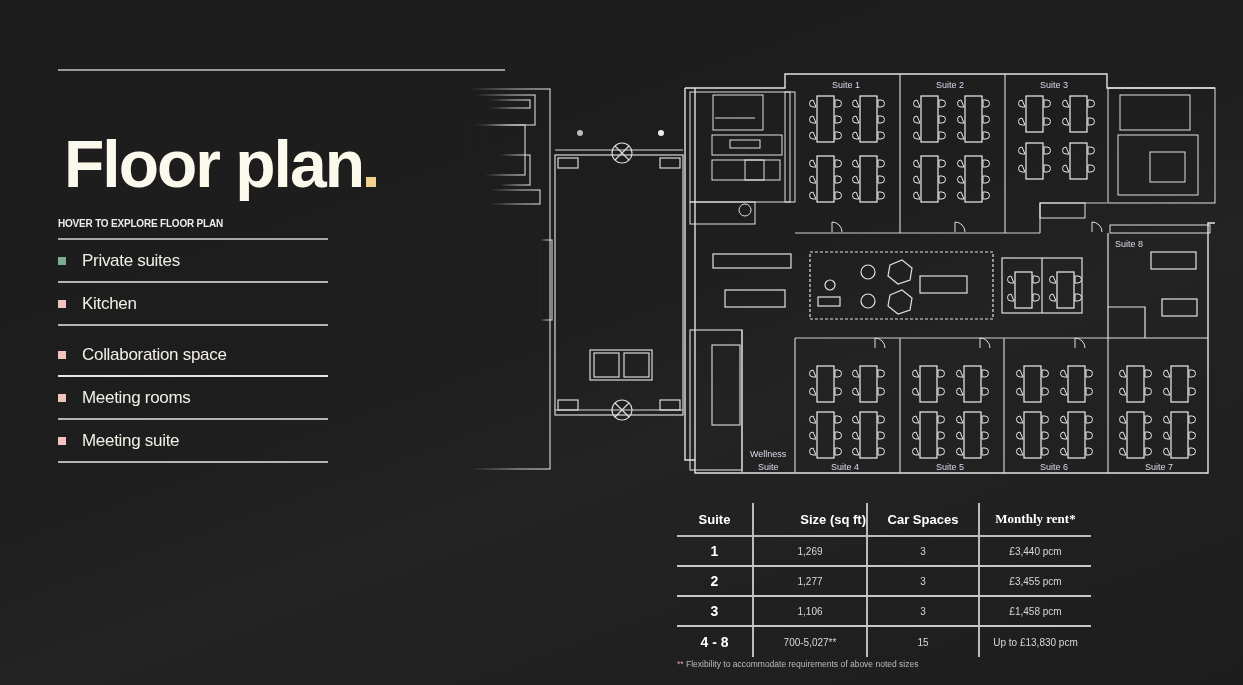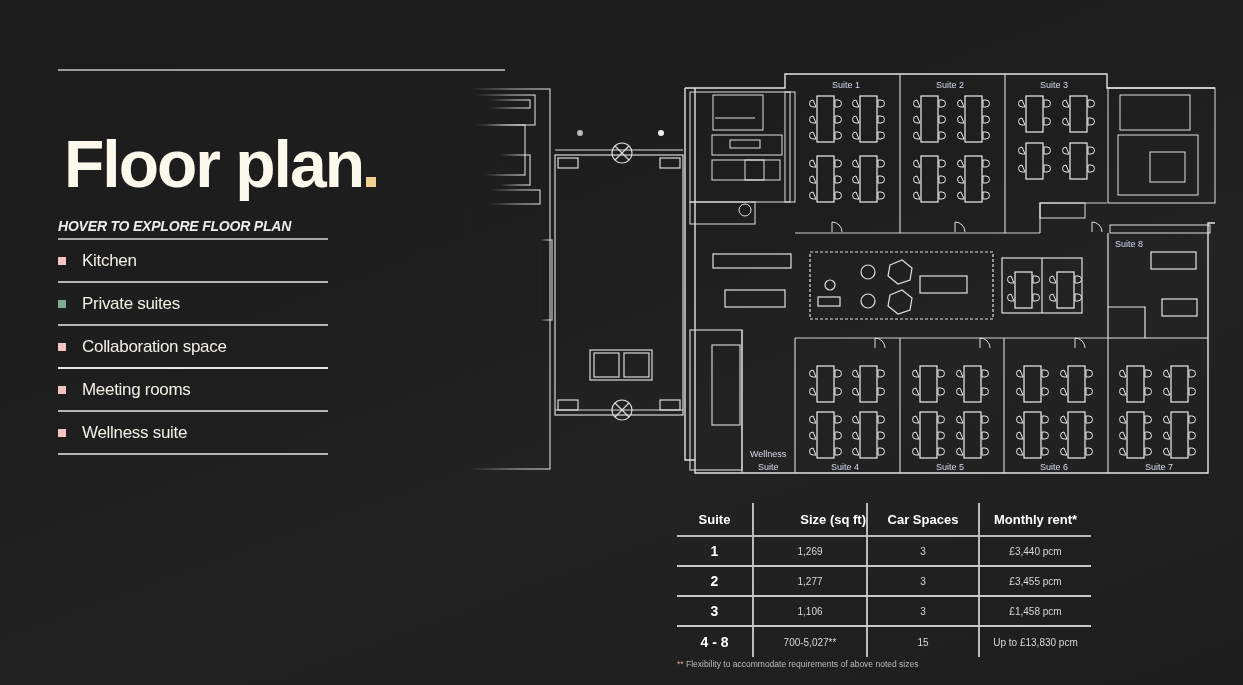--- a/index.html
+++ b/index.html
@@ -9,71 +9,71 @@
     font-family: "Liberation Sans", sans-serif;
     color: #f7f3e8;
     position: relative;
   }
   .top-rule { position: absolute; left: 58px; top: 69px; width: 447px; height: 2px; background: #9a9a9a; }
   .title {
     position: absolute; left: 48px; top: 108px; margin: 16px;
     font-size: 66px; font-weight: 700; letter-spacing: -2px; color: #fbf8ec; line-height: 80px;
   }
   .title .dot { display: inline-block; width: 10px; height: 10px; background: #f2d08f; margin-left: 3px; vertical-align: baseline; }
-  .hint { position: absolute; left: 58px; top: 218px; font-size: 14px; font-weight: 700; letter-spacing: -0.2px; color: #ececec; font-style: italic; }
+  .hint { position: absolute; left: 58px; top: 218px; font-size: 10px; font-weight: 700; letter-spacing: -0.2px; color: #ececec; }
   .legend { position: absolute; left: 58px; top: 238px; width: 270px; margin: 0; padding: 0; list-style: none; border-top: 2px solid #a8a8a8; }
   .legend li {
     height: 41px; border-bottom: 2px solid #b4b4b4; display: flex; align-items: center; cursor: pointer;
   }
-  .legend li:nth-child(3), .legend li:nth-child(6) { border-bottom-color: #e8e8e8; }
+  .legend li:nth-child(3), .legend li:nth-child(6) { border-bottom-color: #e8e8e8; margin-top: 8px; }
   .swatch { width: 8px; height: 8px; margin-right: 16px; flex: 0 0 auto; }
   .legend-label { font-size: 17px; color: #f1efe6; letter-spacing: -0.3px; }
   .plan { position: absolute; left: 470px; top: 70px; }
   .plan text { font-family: "Liberation Sans", sans-serif; font-size: 9px; fill: #d8dcec; }
   table.suites {
     position: absolute; left: 677px; top: 503px; border-collapse: collapse; color: #eee;
   }
   table.suites th { font-size: 13px; font-weight: 700; height: 32px; padding: 0; color: #fff; border-bottom: 2px solid #bbb; }
   table.suites td { font-size: 10px; height: 28px; padding: 0; text-align: center; color: #d8d8d8; border-bottom: 2px solid #c8c8c8; }
   table.suites tr:last-child td { border-bottom: none; height: 30px; }
   table.suites td.suite-no { font-size: 14px; font-weight: 700; color: #fff; }
   table.suites th + th, table.suites td + td { border-left: 2px solid #bbb; }
-  .c1 { width: 75px; } .c2 { width: 112px; text-align: right; } .c3 { width: 110px; text-align: center; } .c4 { width: 111px; }
+  .c1 { width: 75px; } .c2 { width: 112px; text-align: right; } .c3 { width: 110px; text-align: center; } .c4 { width: 111px; font-family: Liberation Serif, serif; }
   .footnote { position: absolute; left: 677px; top: 659px; font-size: 8.5px; color: #bcbcbc; }
   .footnote .ast { color: #d9a89e; }
 </style>
 </head>
 <body>
 
 <div class="top-rule"></div>
 
 <h1 class="title"><span>Floor plan</span><span class="dot"></span></h1>
 
 <div class="hint">HOVER TO EXPLORE FLOOR PLAN</div>
 
 <ul class="legend">
   <li>
+    <span class="swatch" style="background:#7fac8e"></span>
+    <span class="legend-label">Private suites</span>
+  </li>
+  <li>
     <span class="swatch" style="background:#f1c4bf"></span>
     <span class="legend-label">Kitchen</span>
   </li>
   <li>
-    <span class="swatch" style="background:#7fac8e"></span>
-    <span class="legend-label">Private suites</span>
-  </li>
-  <li>
     <span class="swatch" style="background:#f1c4bf"></span>
     <span class="legend-label">Collaboration space</span>
   </li>
   <li>
     <span class="swatch" style="background:#f1c4bf"></span>
     <span class="legend-label">Meeting rooms</span>
   </li>
   <li>
     <span class="swatch" style="background:#f1c4bf"></span>
-    <span class="legend-label">Wellness suite</span>
+    <span class="legend-label">Meeting suite</span>
   </li>
 </ul>
 
 <svg class="plan" width="773" height="410" viewBox="470 70 773 410" xmlns="http://www.w3.org/2000/svg">
   <defs>
     <linearGradient id="fade" x1="0" x2="1" y1="0" y2="0">
       <stop offset="0" stop-color="#ddd" stop-opacity="0"></stop>
       <stop offset="0.6" stop-color="#ddd" stop-opacity="0.7"></stop>
       <stop offset="1" stop-color="#ddd" stop-opacity="0.9"></stop>
     </linearGradient>

